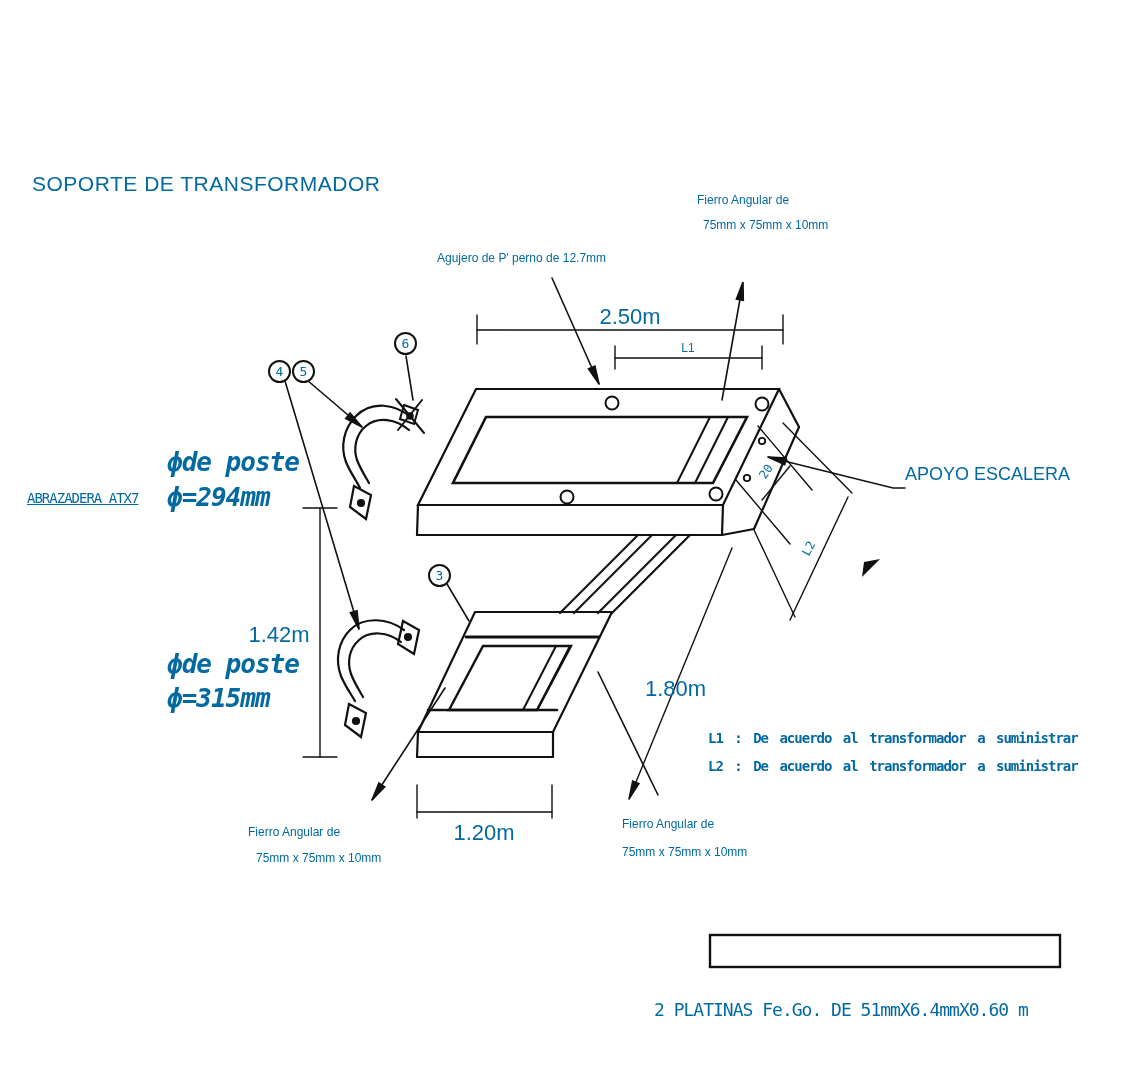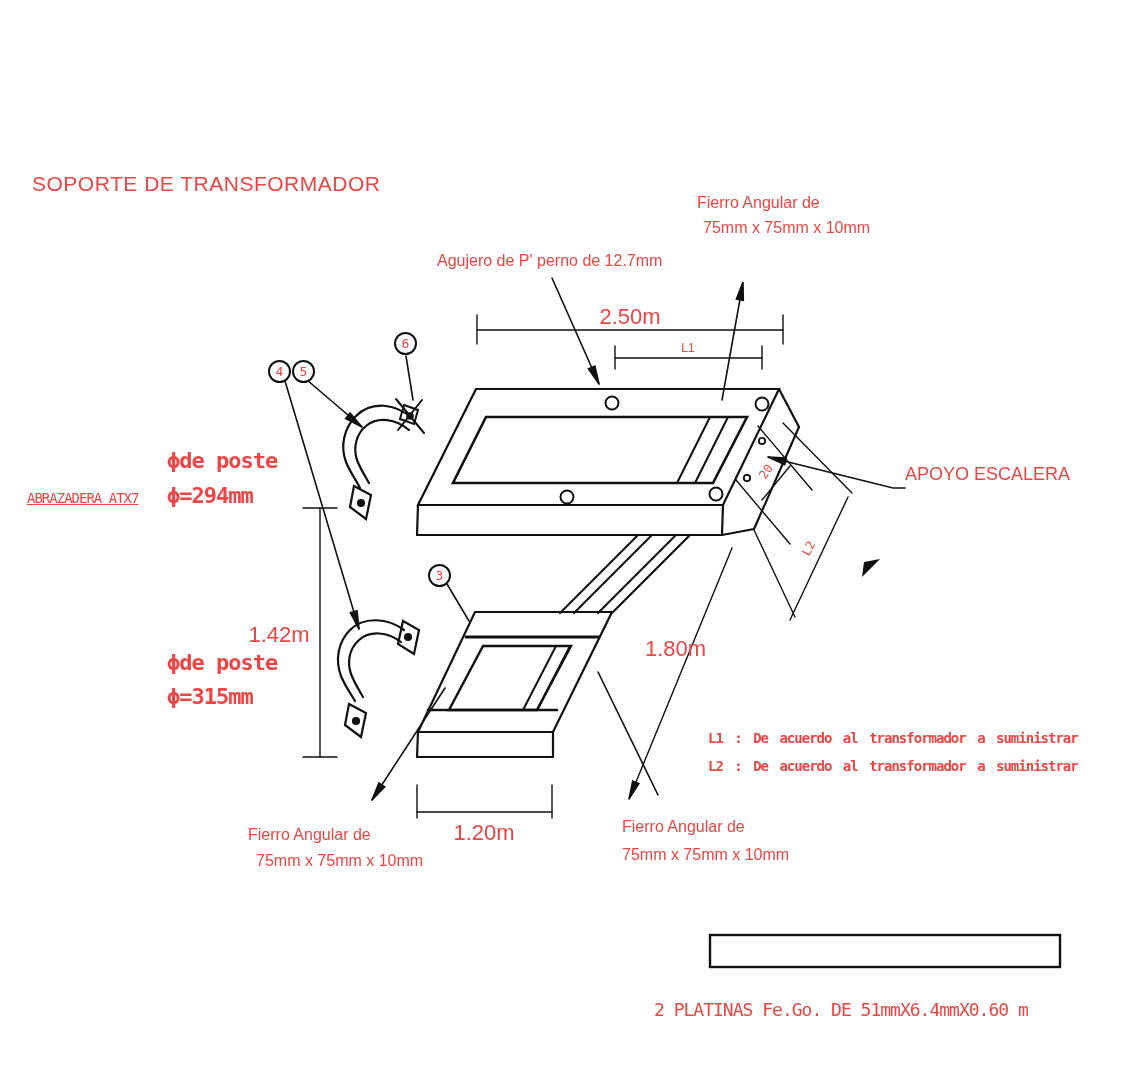--- a/index.html
+++ b/index.html
@@ -1,26 +1,26 @@
 <!DOCTYPE html>
 <html><head>
 <meta charset="utf-8">
 <style>
   html,body{margin:0;padding:0;background:#fff;}
   .stage{position:relative;width:1117px;height:1080px;background:#ffffff;overflow:hidden;
-         font-family:"Liberation Sans",sans-serif;color:#ef4444;}
+         font-family:"Liberation Sans",sans-serif;color:#0369a1;}
   .stage svg{position:absolute;left:0;top:0;}
   .t{position:absolute;white-space:nowrap;line-height:1.15;}
   .sans{font-family:"Liberation Sans",sans-serif;}
   .cad{font-family:"DejaVu Sans Mono",monospace;}
   .title{font-size:21px;letter-spacing:.5px;}
-  .lbl{font-size:16px;}
+  .lbl{font-size:12px;}
   .dim{font-size:22px;}
   .dimsm{font-size:12px;}
-  .cadbig{font-size:22px;font-weight:bold;letter-spacing:-1px;}
+  .cadbig{font-size:26px;font-weight:bold;letter-spacing:-1px;font-style:italic;}
   .cadsm{font-size:14px;letter-spacing:-1px;text-decoration:underline;}
   .note{font-size:14px;font-weight:bold;letter-spacing:-1px;word-spacing:4px;}
   .caption{font-size:18px;letter-spacing:-1px;margin-top:18px;}
   .callout{position:absolute;width:23px;height:23px;border:2px solid #111;border-radius:50%;
            box-sizing:border-box;display:flex;align-items:center;justify-content:center;
            font-family:"DejaVu Sans Mono",monospace;font-size:13px;background:#fff;}
   .rot{transform-origin:left top;}
 </style>
 </head>
 <body>
@@ -187,21 +187,21 @@
   <div class="t dim sans" style="left:240px;top:622px;width:78px;text-align:center;">1.42m</div>
 
   <div class="t cadbig cad" style="left:167px;top:650px;">ϕde poste</div>
   <div class="t cadbig cad" style="left:167px;top:684px;">ϕ=315mm</div>
 
   <div class="t sans" style="left:905px;top:464px;font-size:18px;">APOYO ESCALERA</div>
 
   <div class="t dimsm cad rot" style="left:757px;top:474px;transform:rotate(-55deg);">20</div>
   <div class="t dimsm cad rot" style="left:800px;top:552px;transform:rotate(-62deg);">L2</div>
 
-  <div class="t dim sans" style="left:645px;top:636px;">1.80m</div>
+  <div class="t dim sans" style="left:645px;top:676px;">1.80m</div>
 
   <div class="t note cad" style="left:708px;top:730px;">L1 : De acuerdo al transformador a suministrar</div>
   <div class="t note cad" style="left:708px;top:758px;">L2 : De acuerdo al transformador a suministrar</div>
 
   <div class="t dim sans" style="left:484px;top:820px;transform:translateX(-50%);">1.20m</div>
 
   <div class="t lbl sans" style="left:248px;top:826px;">Fierro Angular de</div>
   <div class="t lbl sans" style="left:256px;top:852px;">75mm x 75mm x 10mm</div>
 
   <div class="t lbl sans" style="left:622px;top:818px;">Fierro Angular de</div>

